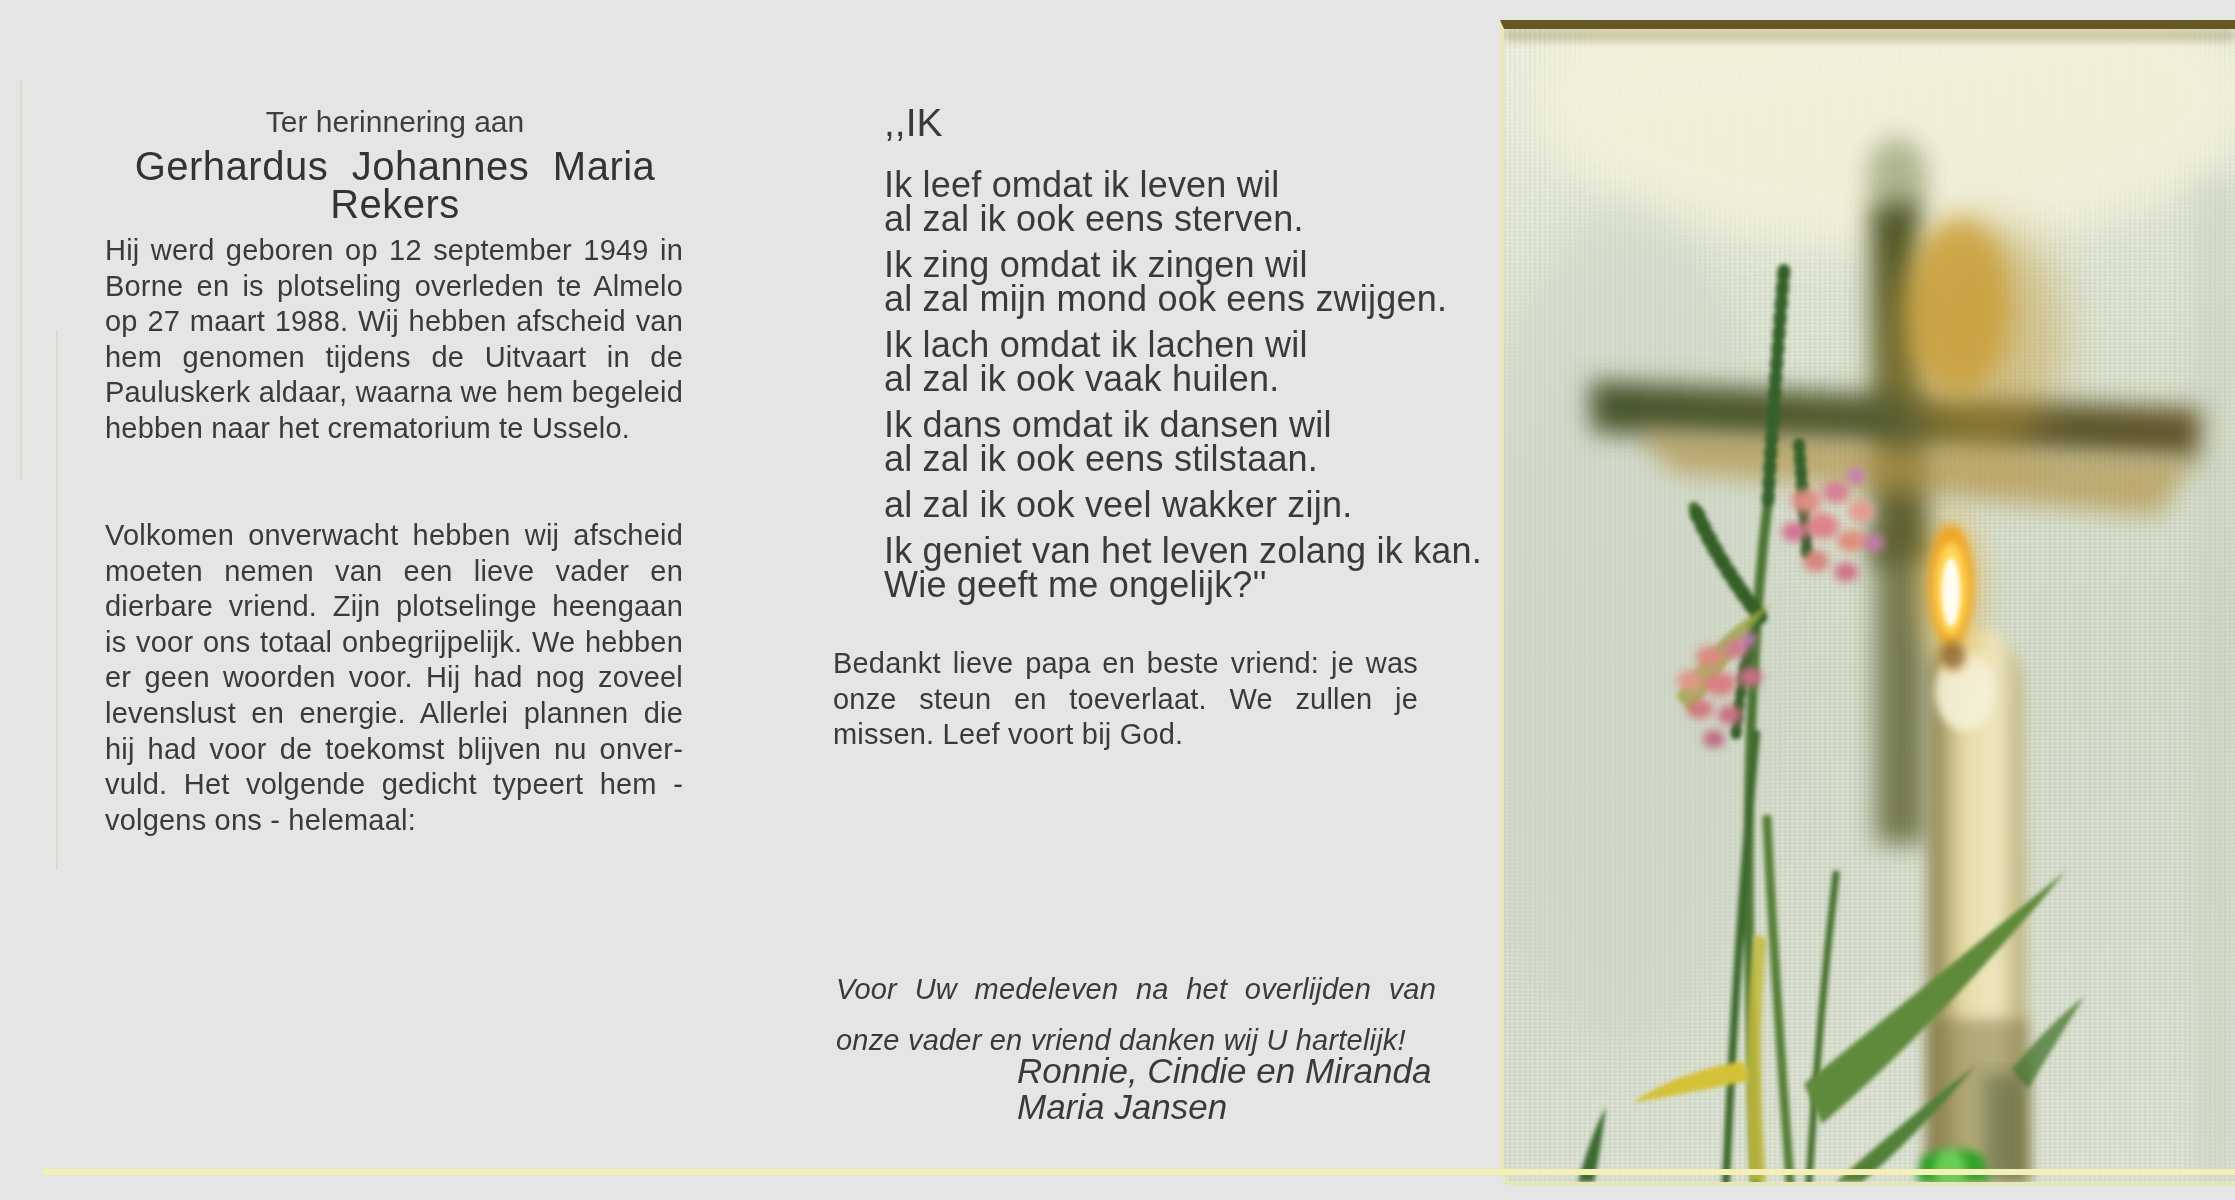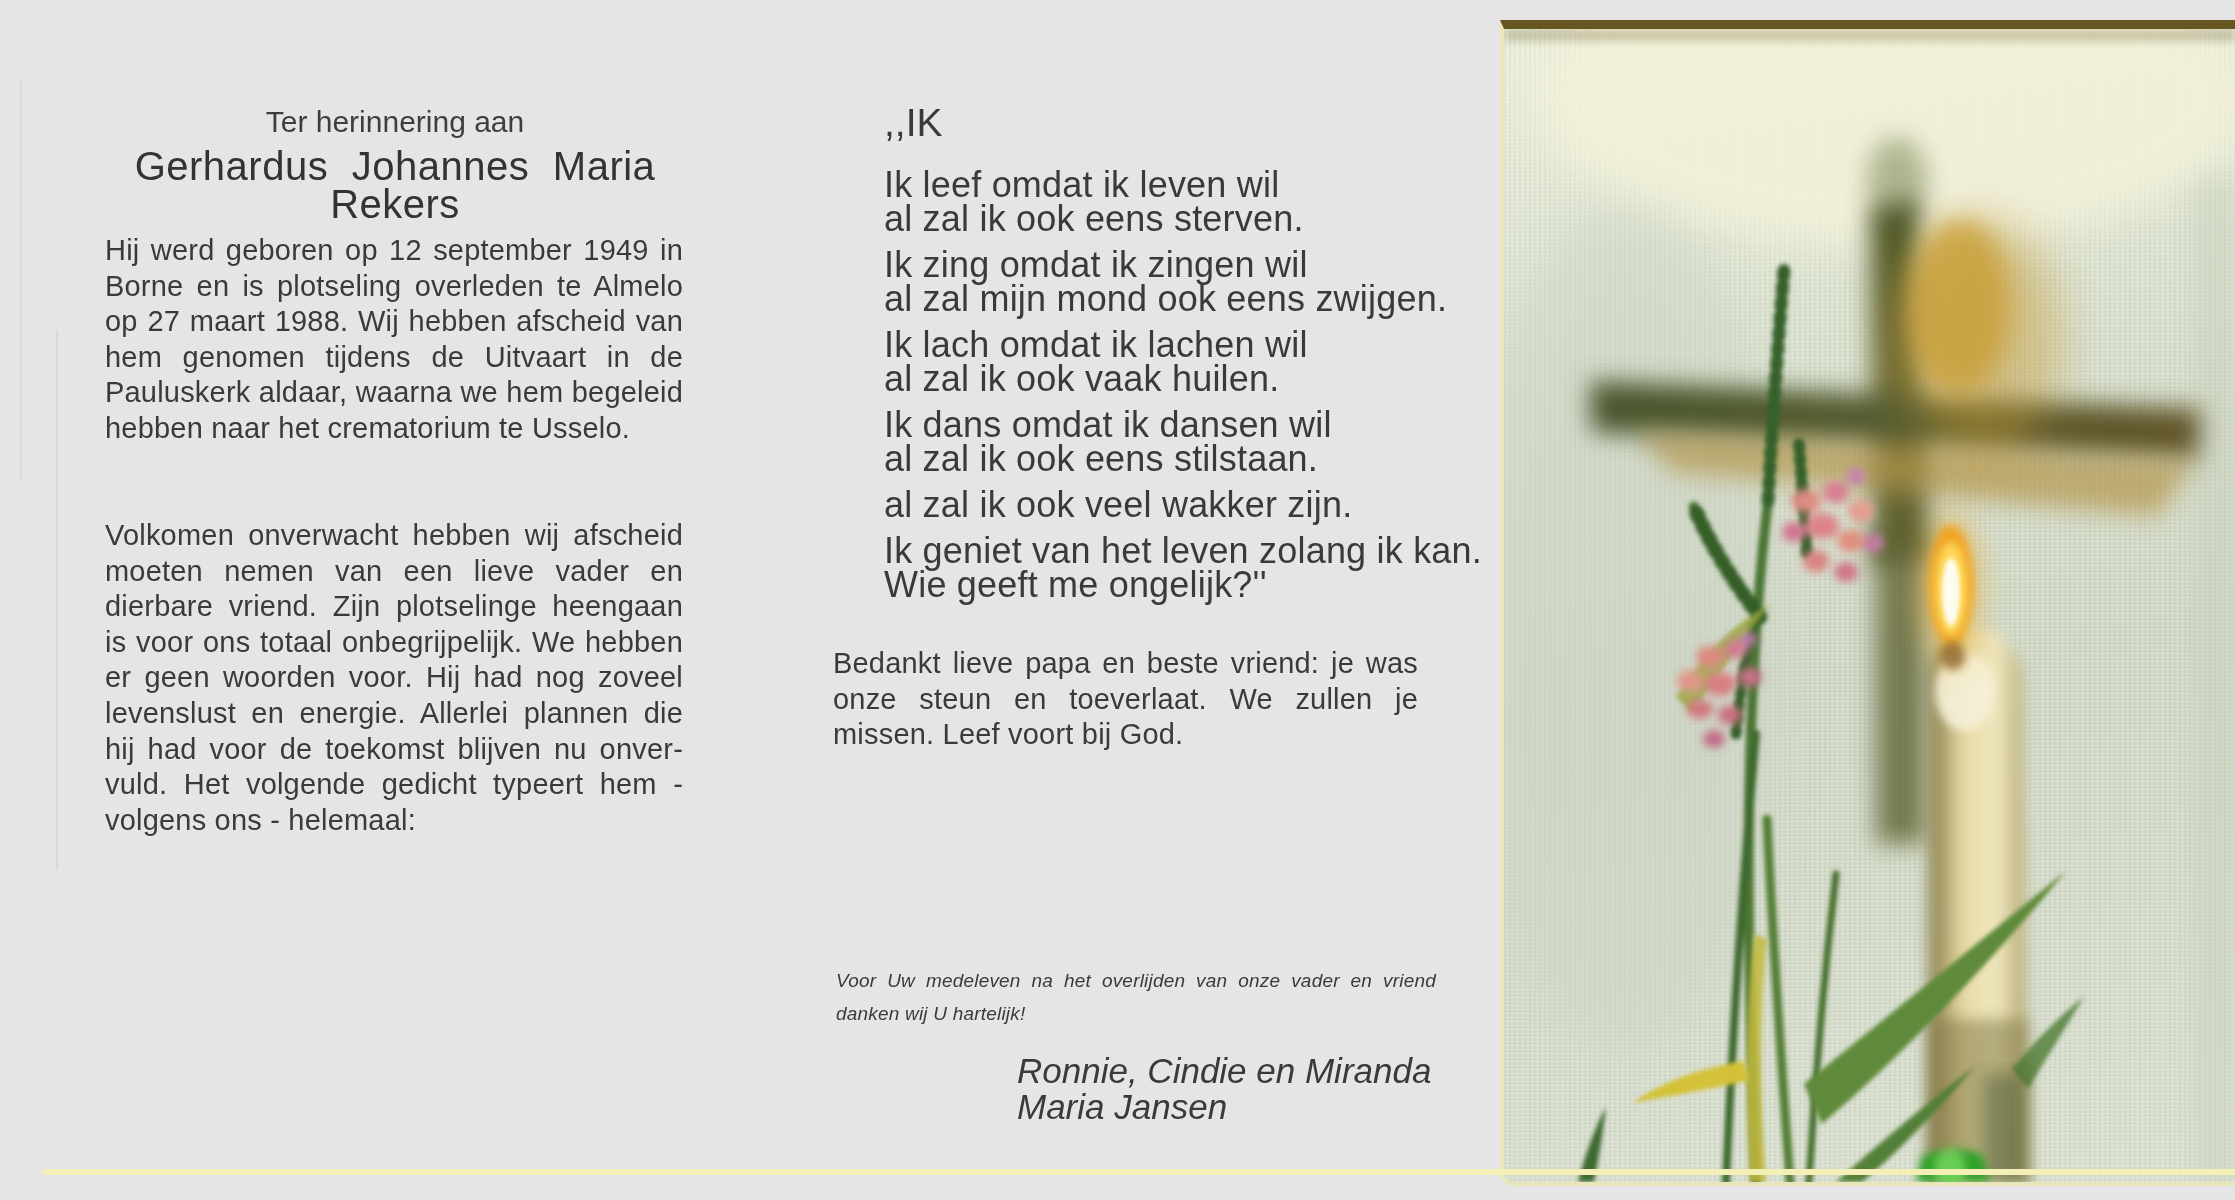--- a/index.html
+++ b/index.html
@@ -27,21 +27,21 @@
   
   .poem{position:absolute;left:884px;top:106px;width:540px;}
   .poem-title{margin:0 0 28px 0;font-size:39px;line-height:34px;}
   .couplet{margin:12px 0 0 0;}
   .couplet:first-of-type{margin-top:0;}
   .couplet p{margin:0;font-size:36px;line-height:34px;white-space:nowrap;letter-spacing:.2px;}
 
   .gratitude{position:absolute;left:833px;top:646px;width:585px;margin:0;
              font-size:29px;line-height:35.5px;text-align:justify;letter-spacing:.2px;}
   .ack{position:absolute;left:836px;top:964px;width:600px;margin:0;font-style:italic;
-       font-size:19px;line-height:33px;text-align:justify;letter-spacing:.2px;}
+       font-size:29px;line-height:51px;text-align:justify;letter-spacing:.2px;}
   .signature{position:absolute;left:1017px;top:1053px;font-style:italic;}
   .signature p{margin:0;font-size:35px;line-height:35.5px;}
 
   
   .photo{position:absolute;left:1500px;top:20px;width:735px;height:1166px;margin:0;
          box-sizing:border-box;
          border-top:9px solid #665722;border-left:4px solid #ece7bb;border-bottom:4px solid #e9e5ba;
          border-bottom-left-radius:14px;overflow:hidden;
          background:
            repeating-linear-gradient(0deg, rgba(255,255,255,.20) 0px, rgba(255,255,255,.20) 1px,

